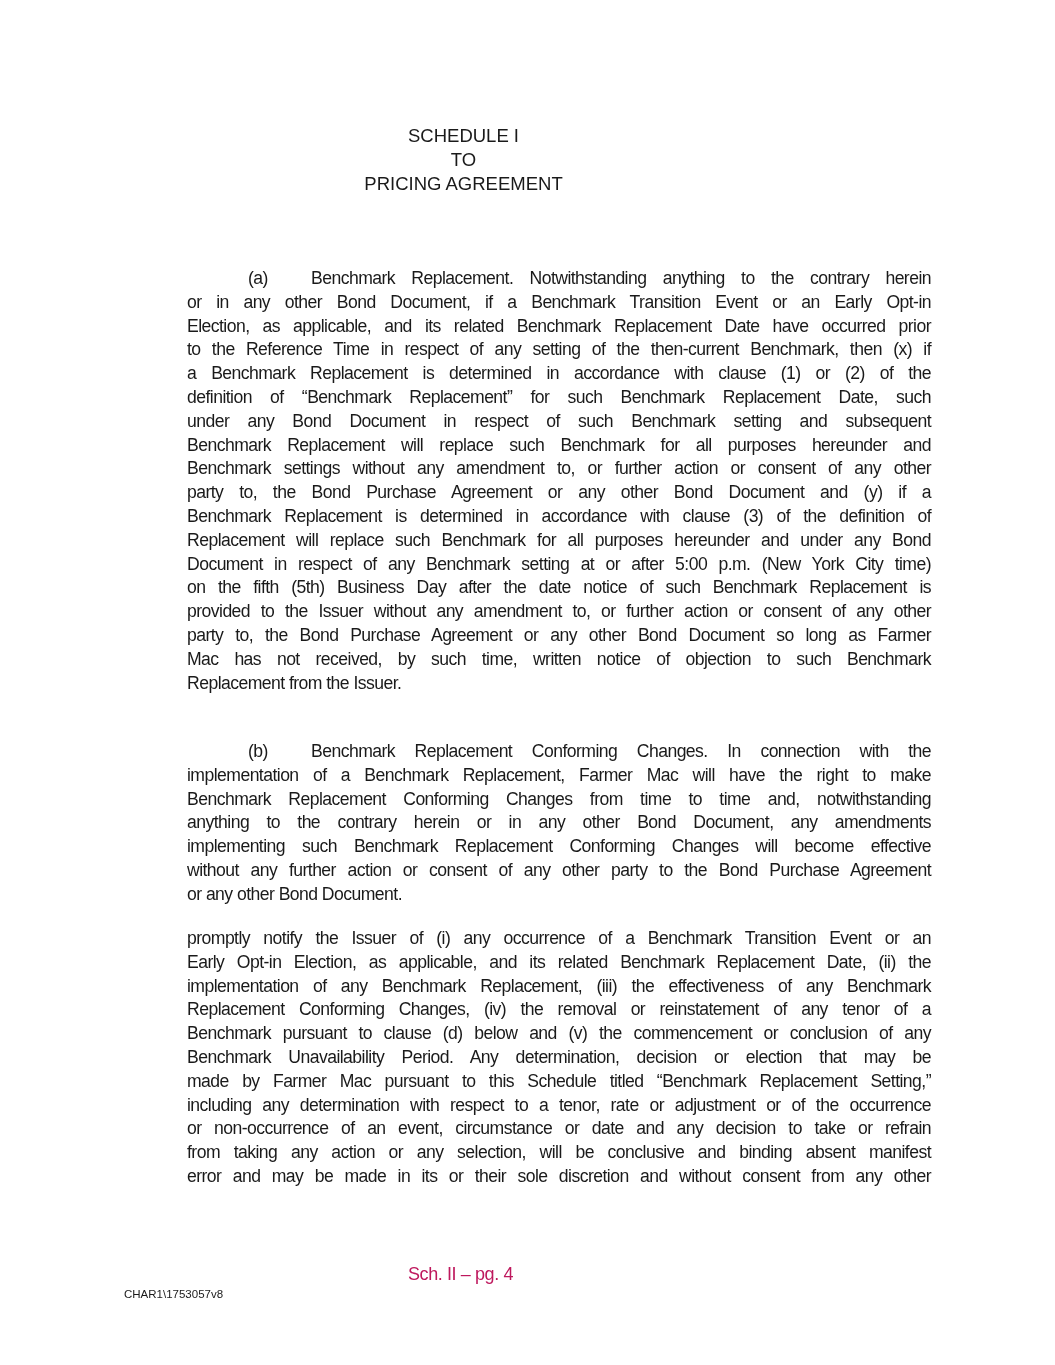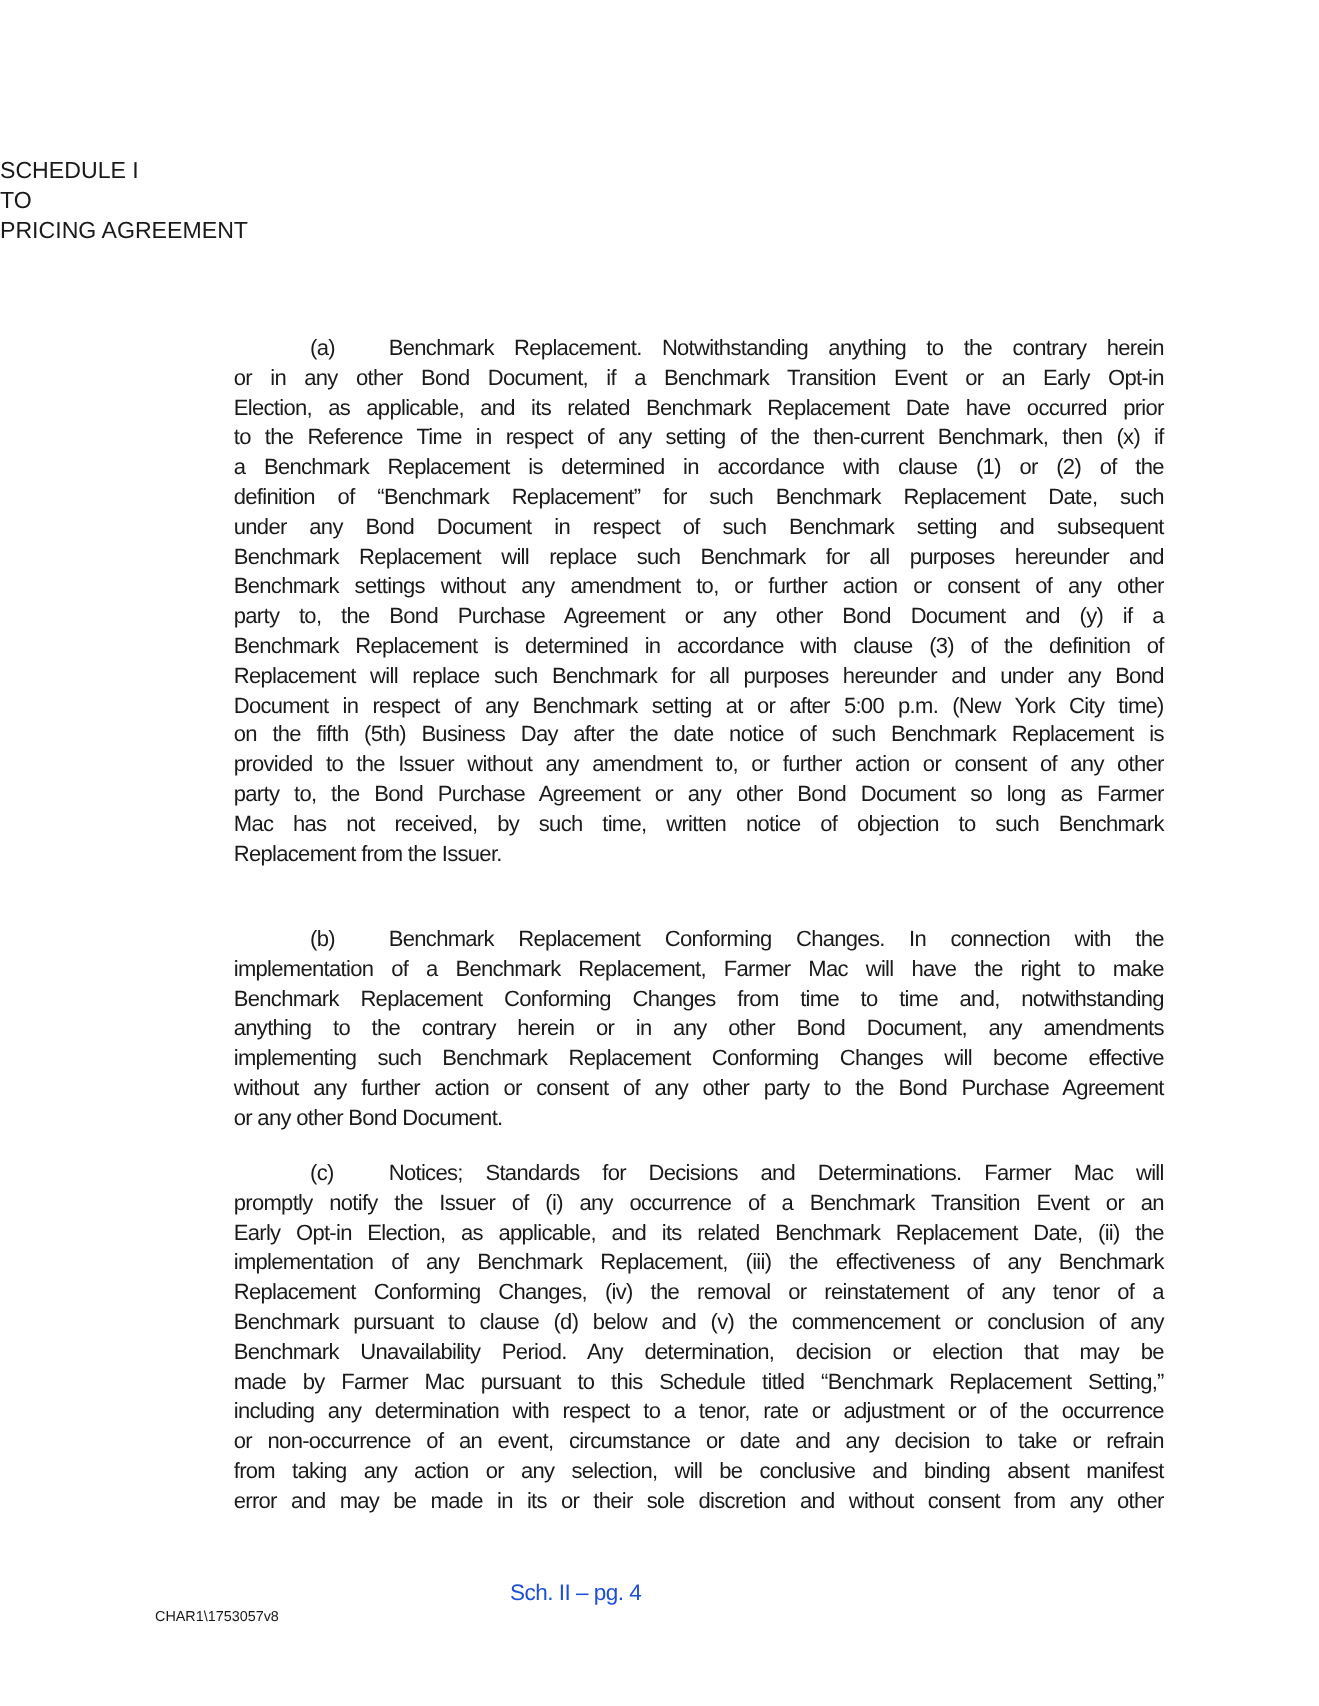--- a/index.html
+++ b/index.html
@@ -18,20 +18,21 @@
       position: absolute;
       left: 0; top: 0;
       width: 1055px;
       height: 1365px;
       background: #ffffff;
     }
     .heading-block {
       position: absolute;
       left: 0;
       width: 927px;
+      text-align: center;
       font-family: "Liberation Sans", sans-serif;
       font-size: 18.5px;
       color: #1a1a1a;
     }
     .heading-line {
       display: block;
       line-height: 24px;
       height: 24px;
     }
     .title-block { top: 124px; }
@@ -74,21 +75,21 @@
     }
     .footer-page {
       position: absolute;
       top: 1264px;
       left: 0;
       width: 921px;
       text-align: center;
       font-family: "Liberation Sans", sans-serif;
       font-size: 18px;
       letter-spacing: -0.4px;
-      color: #1d4ed8;
+      color: #be185d;
     }
     .footer-docid {
       position: absolute;
       top: 1288px;
       left: 124px;
       font-family: "Liberation Sans", sans-serif;
       font-size: 11.5px;
       color: #1a1a1a;
     }
   </style>
@@ -131,21 +132,20 @@
       <span class="line first"><span class="marker">(b)</span><span>Benchmark Replacement Conforming Changes. In connection with the</span></span>
       <span class="line">implementation of a Benchmark Replacement, Farmer Mac will have the right to make</span>
       <span class="line">Benchmark Replacement Conforming Changes from time to time and, notwithstanding</span>
       <span class="line">anything to the contrary herein or in any other Bond Document, any amendments</span>
       <span class="line">implementing such Benchmark Replacement Conforming Changes will become effective</span>
       <span class="line">without any further action or consent of any other party to the Bond Purchase Agreement</span>
       <span class="line last">or any other Bond Document.</span>
     </div>
 
     <div class="para" style="top:660px;">
-      <span class="line first"><span class="marker">(c)</span><span>Notices; Standards for Decisions and Determinations. Farmer Mac will</span></span>
       <span class="line">promptly notify the Issuer of (i) any occurrence of a Benchmark Transition Event or an</span>
       <span class="line">Early Opt-in Election, as applicable, and its related Benchmark Replacement Date, (ii) the</span>
       <span class="line">implementation of any Benchmark Replacement, (iii) the effectiveness of any Benchmark</span>
       <span class="line">Replacement Conforming Changes, (iv) the removal or reinstatement of any tenor of a</span>
       <span class="line">Benchmark pursuant to clause (d) below and (v) the commencement or conclusion of any</span>
       <span class="line">Benchmark Unavailability Period. Any determination, decision or election that may be</span>
       <span class="line">made by Farmer Mac pursuant to this Schedule titled “Benchmark Replacement Setting,”</span>
       <span class="line">including any determination with respect to a tenor, rate or adjustment or of the occurrence</span>
       <span class="line">or non-occurrence of an event, circumstance or date and any decision to take or refrain</span>
       <span class="line">from taking any action or any selection, will be conclusive and binding absent manifest</span>

